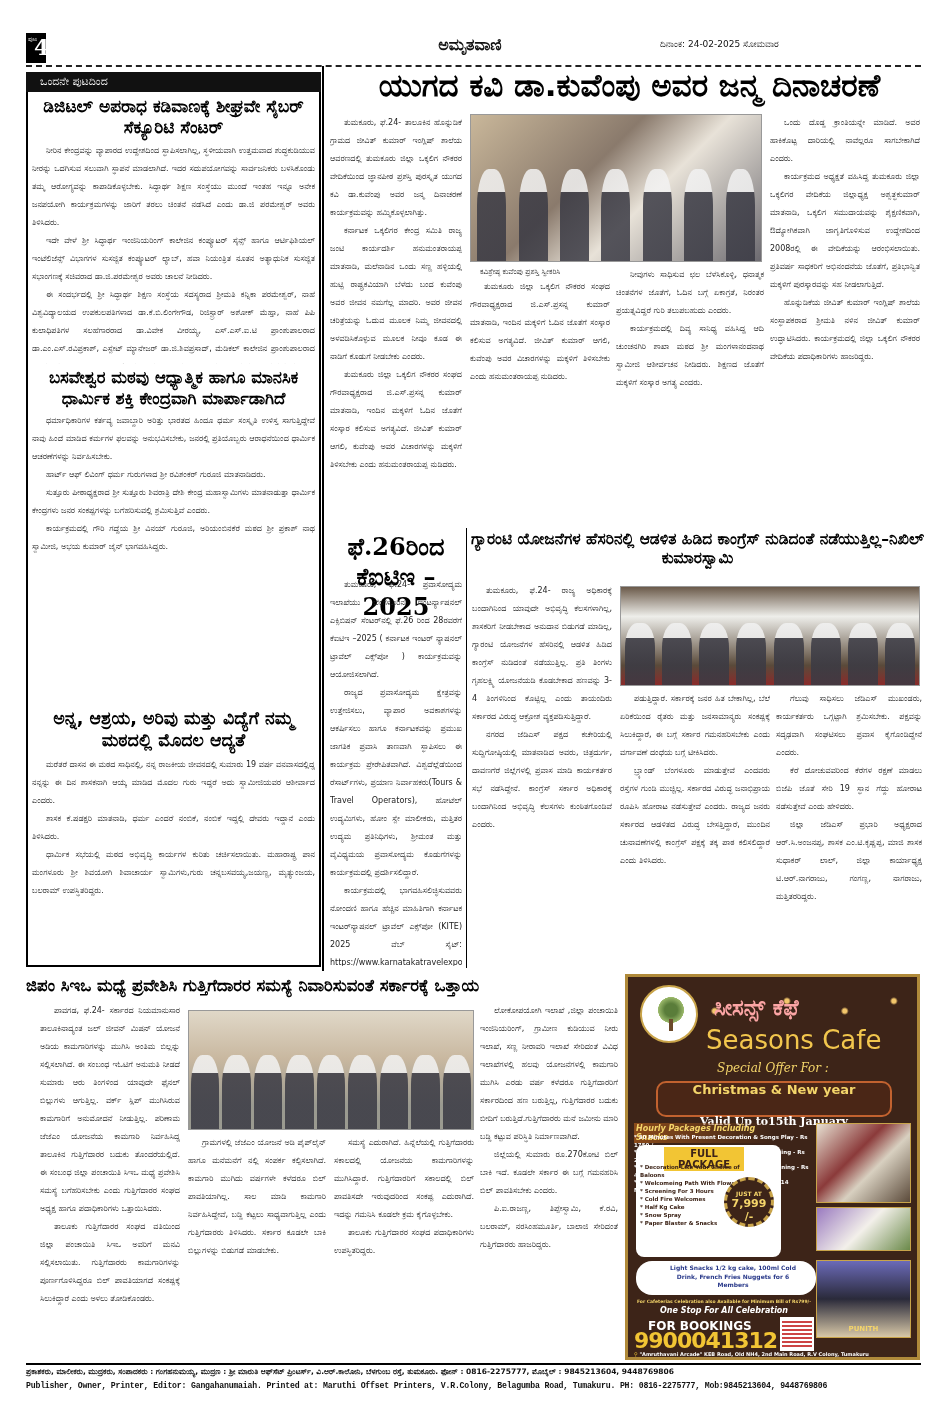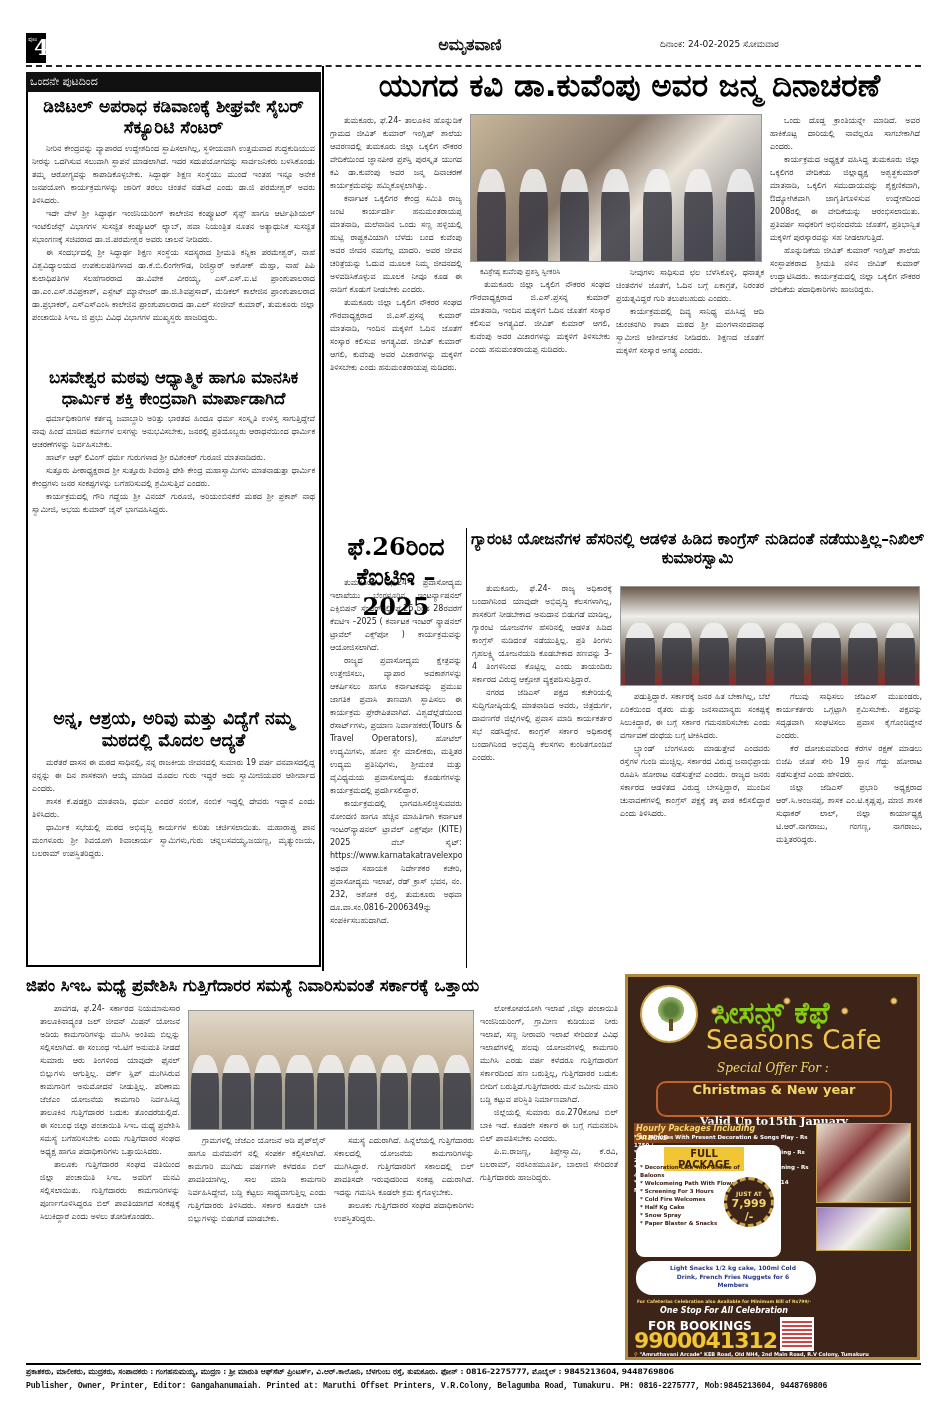--- a/index.html
+++ b/index.html
@@ -10,43 +10,43 @@
   
   #page-no { left: 26px; top: 33px; width: 20px; height: 30px; background: #000; color: #fff; }
   #page-no .lbl { position:absolute; left:2px; top:2px; font-size:6px; line-height:7px; width:7px; }
   #page-no .num { position:absolute; left:8px; top:1px; font-size:22px; font-weight:bold; font-family:"DejaVu Serif", serif; }
   #paper-name { left: 380px; top: 35px; width: 180px; text-align: center; font-size: 16px; font-weight: bold; }
   #paper-date { left: 660px; top: 39px; font-size: 9px; }
   #top-rule { left: 26px; top: 65px; width: 895px; border-top: 2px dashed #222; }
 
   
   #left-col { left: 26px; top: 72px; width: 295px; height: 895px; border: 2px solid #000; }
-  #section-tag { left: 26px; top: 72px; width: 295px; height: 20px; background: #111; color: #fff; font-size: 11px; padding: 3px 4px; }
+  #section-tag { left: 26px; top: 72px; width: 295px; height: 20px; background: #111; color: #fff; font-size: 11px; padding: 3px 14px; }
 
   .headline { font-weight: bold; text-align: center; line-height: 1.25; color:#000; }
-  .body-text { font-size: 8px; line-height: 13px; text-align: justify; color: #222; }
+  .body-text { font-size: 8px; line-height: 18px; text-align: justify; color: #222; }
   .body-text p { text-indent: 14px; }
 
   .photo { background: linear-gradient(135deg,#c9b79a,#8a7a6c 40%,#e8e2d8 60%,#6c6a70); border: 1px solid #999; overflow:hidden; }
   .photo .figs { position:absolute; left:0; right:0; bottom:0; height:70%; display:flex; justify-content:space-around; align-items:flex-end; }
   .photo .fig { width:10%; height:90%; background:linear-gradient(#f2f2f2 25%,#3a3a44 25%); border-radius:40% 40% 0 0; opacity:.85; }
 
   .caption { font-size: 7.5px; line-height: 11px; color:#222; }
 
   
   #kuvempu-head { left: 332px; top: 66px; width: 595px; font-size: 31px; }
   #vline-center { left: 322px; top: 66px; height: 905px; border-left: 2px solid #000; }
 
   
   #ad { left: 625px; top: 974px; width: 295px; height: 386px; background: #3d2418; border: 3px solid #b08a3a; color: #fff; overflow:hidden; font-family:"DejaVu Sans", sans-serif; }
   #ad .lights { position:absolute; left:0; right:0; top:4px; height:50px; background: radial-gradient(circle at 10% 40%, #f3c66b 2px, transparent 4px), radial-gradient(circle at 30% 60%, #f3c66b 2px, transparent 4px), radial-gradient(circle at 55% 40%, #f3c66b 2px, transparent 4px), radial-gradient(circle at 75% 60%, #f3c66b 2px, transparent 4px), radial-gradient(circle at 92% 40%, #f3c66b 2px, transparent 4px); }
   #ad-logo { left: 12px; top: 8px; width: 58px; height: 58px; border-radius: 50%; background: #fff; border: 2px solid #c9a44a; }
   #ad-logo .tree { position:absolute; left:14px; top:8px; width:30px; height:30px; border-radius:50%; background: radial-gradient(circle,#5a7d3a 30%,#9ab86a 60%,transparent 62%); }
   #ad-logo .trunk { position:absolute; left:27px; top:32px; width:4px; height:12px; background:#6b4a2a; }
-  #ad-kn { left: 86px; top: 18px; font-size: 30px; font-weight:bold; color:#84cc16; }
+  #ad-kn { left: 86px; top: 18px; font-size: 22px; font-weight:bold; color:#fca5a5; }
   #ad-en { left: 78px; top: 48px; font-size: 26px; color:#f2c64d; font-family:"DejaVu Sans", sans-serif; }
   #ad-offer { left: 0; width: 290px; top: 84px; text-align:center; font-size: 12px; font-weight:normal; font-style:italic; color:#f4d56a; font-family:"DejaVu Serif", serif; }
   #ad-xmas-box { left: 28px; top: 104px; width: 236px; height: 36px; border: 2px solid #c2622f; border-radius: 10px; background:#4a2616; }
   #ad-xmas { left: 28px; top: 105px; width:236px; text-align:center; font-size: 13px; font-weight: bold; color:#f4d56a; }
   #ad-valid { left: 28px; top: 138px; width:236px; text-align:center; font-size: 11px; font-weight:bold; color:#fff; font-family:"DejaVu Serif", serif; }
   #ad-hourly-title { left: 6px; top: 146px; width: 140px; font-size: 8px; font-weight: bold; color: #f4d56a; font-style: italic; background: linear-gradient(90deg,#8a4a1a,transparent); padding:1px 2px; }
   #ad-hourly { left: 6px; top: 157px; width: 180px; font-size: 5.5px; line-height: 7.5px; font-weight: bold; color:#fff; }
   #ad-photo1 { left: 188px; top: 146px; width: 95px; height: 80px; background: linear-gradient(135deg,#e7e0d2,#8b3a3a 40%,#d8d0c0 60%,#5b4a3a); border:1px solid #c9a44a; }
   #ad-full-box { left: 8px; top: 168px; width: 145px; height: 112px; background:#fff; border-radius: 8px; }
   #ad-full-title { left: 36px; top: 170px; width: 80px; background:#f2c534; color:#3d2418; font-size:10px; font-weight:bold; text-align:center; padding:1px 0; }
@@ -87,21 +87,21 @@
 
 <div class="abs headline" style="left:32px;top:96px;width:283px;font-size:17px;">ಡಿಜಿಟಲ್ ಅಪರಾಧ ಕಡಿವಾಣಕ್ಕೆ ಶೀಘ್ರವೇ ಸೈಬರ್ ಸೆಕ್ಯೂರಿಟಿ ಸೆಂಟರ್</div>
 <div class="abs body-text" style="left:32px;top:142px;width:283px;height:222px;overflow:hidden;">
   <p>ನೀರಿನ ಕೇಂದ್ರವನ್ನು ವ್ಯಾಪಾರದ ಉದ್ದೇಶದಿಂದ ಸ್ಥಾಪಿಸಲಾಗಿಲ್ಲ, ಸ್ಥಳೀಯವಾಗಿ ಉತ್ತಮವಾದ ಶುದ್ಧಕುಡಿಯುವ ನೀರನ್ನು ಒದಗಿಸುವ ಸಲುವಾಗಿ ಸ್ಥಾಪನೆ ಮಾಡಲಾಗಿದೆ. ಇದರ ಸದುಪಯೋಗವನ್ನು ಸಾರ್ವಜನಿಕರು ಬಳಸಿಕೊಂಡು ತಮ್ಮ ಆರೋಗ್ಯವನ್ನು ಕಾಪಾಡಿಕೊಳ್ಳಬೇಕು. ಸಿದ್ಧಾರ್ಥ ಶಿಕ್ಷಣ ಸಂಸ್ಥೆಯು ಮುಂದೆ ಇಂತಹ ಇನ್ನೂ ಅನೇಕ ಜನಪಯೋಗಿ ಕಾರ್ಯಕ್ರಮಗಳನ್ನು ಜಾರಿಗೆ ತರಲು ಚಿಂತನೆ ನಡೆಸಿದೆ ಎಂದು ಡಾ.ಜಿ ಪರಮೇಶ್ವರ್ ಅವರು ತಿಳಿಸಿದರು.</p>
   <p>ಇದೇ ವೇಳೆ ಶ್ರೀ ಸಿದ್ಧಾರ್ಥ ಇಂಜಿನಿಯರಿಂಗ್ ಕಾಲೇಜಿನ ಕಂಪ್ಯೂಟರ್ ಸೈನ್ಸ್ ಹಾಗೂ ಆರ್ಟಿಫಿಶಿಯಲ್ ಇಂಟೆಲಿಜೆನ್ಸ್ ವಿಭಾಗಗಳ ಸುಸಜ್ಜಿತ ಕಂಪ್ಯೂಟರ್ ಲ್ಯಾಬ್, ಹವಾ ನಿಯಂತ್ರಿತ ನೂತನ ಅತ್ಯಾಧುನಿಕ ಸುಸಜ್ಜಿತ ಸಭಾಂಗಣಕ್ಕೆ ಸಚಿವರಾದ ಡಾ.ಜಿ.ಪರಮೇಶ್ವರ ಅವರು ಚಾಲನೆ ನೀಡಿದರು.</p>
   <p>ಈ ಸಂದರ್ಭದಲ್ಲಿ ಶ್ರೀ ಸಿದ್ಧಾರ್ಥ ಶಿಕ್ಷಣ ಸಂಸ್ಥೆಯ ಸದಸ್ಯರಾದ ಶ್ರೀಮತಿ ಕನ್ನಿಕಾ ಪರಮೇಶ್ವರ್, ನಾಹೆ ವಿಶ್ವವಿದ್ಯಾಲಯದ ಉಪಕುಲಪತಿಗಳಾದ ಡಾ.ಕೆ.ಬಿ.ಲಿಂಗೇಗೌಡ, ರಿಜಿಸ್ಟ್ರಾರ್ ಅಶೋಕ್ ಮೆಹ್ತಾ, ನಾಹೆ ಪಿಪಿ ಕುಲಾಧಿಪತಿಗಳ ಸಲಹೆಗಾರರಾದ ಡಾ.ವಿವೇಕ ವೀರಯ್ಯ, ಎಸ್.ಎಸ್.ಐ.ಟಿ ಪ್ರಾಂಶುಪಾಲರಾದ ಡಾ.ಎಂ.ಎಸ್.ರವಿಪ್ರಕಾಶ್, ಎಸ್ಟೇಟ್ ಮ್ಯಾನೇಜರ್ ಡಾ.ಜಿ.ಶಿವಪ್ರಸಾದ್, ಮೆಡಿಕಲ್ ಕಾಲೇಜಿನ ಪ್ರಾಂಶುಪಾಲರಾದ ಡಾ.ಪ್ರಭಾಕರ್, ಎಸ್‌ಎಸ್‌ಎಂಸಿ ಕಾಲೇಜಿನ ಪ್ರಾಂಶುಪಾಲರಾದ ಡಾ.ಎಲ್ ಸಂಜೀವ್ ಕುಮಾರ್, ತುಮಕೂರು ಜಿಲ್ಲಾ ಪಂಚಾಯಿತಿ ಸಿಇಒ ಜಿ ಪ್ರಭು ವಿವಿಧ ವಿಭಾಗಗಳ ಮುಖ್ಯಸ್ಥರು ಹಾಜರಿದ್ದರು.</p>
 </div>
 
 <div class="abs headline" style="left:32px;top:368px;width:283px;font-size:16.5px;">ಬಸವೇಶ್ವರ ಮಠವು ಆಧ್ಯಾತ್ಮಿಕ ಹಾಗೂ ಮಾನಸಿಕ ಧಾರ್ಮಿಕ ಶಕ್ತಿ ಕೇಂದ್ರವಾಗಿ ಮಾರ್ಪಾಡಾಗಿದೆ</div>
 <div class="abs body-text" style="left:32px;top:412px;width:283px;height:292px;overflow:hidden;">
-  <p>ಧರ್ಮಾಧಿಕಾರಿಗಳ ಕರ್ತವ್ಯ ಜವಾಬ್ದಾರಿ ಅರಿತ್ತು ಭಾರತದ ಹಿಂದೂ ಧರ್ಮ ಸಂಸ್ಕೃತಿ ಉಳಿಸ್ತ ಸಾಗುತ್ತಿದ್ದೇವೆ ನಾವು ಹಿಂದೆ ಮಾಡಿದ ಕರ್ಮಗಳ ಲಸಗಳ್ನು ಅನುಭವಿಸಬೇಕು, ಜನರಲ್ಲಿ ಪ್ರತಿಯೊಬ್ಬರು ಆರಾಧನೆಯಿಂದ ಧಾರ್ಮಿಕ ಆಚರಣೆಗಳನ್ನು ನಿರ್ವಹಿಸಬೇಕು.</p>
+  <p>ಧರ್ಮಾಧಿಕಾರಿಗಳ ಕರ್ತವ್ಯ ಜವಾಬ್ದಾರಿ ಅರಿತ್ತು ಭಾರತದ ಹಿಂದೂ ಧರ್ಮ ಸಂಸ್ಕೃತಿ ಉಳಿಸ್ತ ಸಾಗುತ್ತಿದ್ದೇವೆ ನಾವು ಹಿಂದೆ ಮಾಡಿದ ಕರ್ಮಗಳ ಫಲವನ್ನು ಅನುಭವಿಸಬೇಕು, ಜನರಲ್ಲಿ ಪ್ರತಿಯೊಬ್ಬರು ಆರಾಧನೆಯಿಂದ ಧಾರ್ಮಿಕ ಆಚರಣೆಗಳನ್ನು ನಿರ್ವಹಿಸಬೇಕು.</p>
   <p>ಹಾರ್ಟ್ ಆಫ್ ಲಿವಿಂಗ್ ಧರ್ಮ ಗುರುಗಳಾದ ಶ್ರೀ ರವಿಶಂಕರ್ ಗುರೂಜಿ ಮಾತನಾಡಿದರು.</p>
   <p>ಸುತ್ತೂರು ಪೀಠಾಧ್ಯಕ್ಷರಾದ ಶ್ರೀ ಸುತ್ತೂರು ಶಿವರಾತ್ರಿ ದೇಶಿ ಕೇಂದ್ರ ಮಹಾಸ್ವಾಮಿಗಳು ಮಾತನಾಡುತ್ತಾ ಧಾರ್ಮಿಕ ಕೇಂದ್ರಗಳು ಜನರ ಸಂಕಷ್ಟಗಳನ್ನು ಬಗೆಹರಿಸುವಲ್ಲಿ ಶ್ರಮಿಸುತ್ತಿವೆ ಎಂದರು.</p>
   <p>ಕಾರ್ಯಕ್ರಮದಲ್ಲಿ ಗೌರಿ ಗದ್ದೆಯ ಶ್ರೀ ವಿನಯ್ ಗುರೂಜಿ, ಅರಿಯಂಬಿನಕೆರೆ ಮಠದ ಶ್ರೀ ಪ್ರಕಾಶ್ ನಾಥ ಸ್ವಾಮೀಜಿ, ಅಭಯ ಕುಮಾರ್ ಜೈನ್ ಭಾಗವಹಿಸಿದ್ದರು.</p>
 </div>
 
 <div class="abs headline" style="left:32px;top:708px;width:283px;font-size:17.5px;">ಅನ್ನ, ಆಶ್ರಯ, ಅರಿವು ಮತ್ತು ವಿದ್ಯೆಗೆ ನಮ್ಮ ಮಠದಲ್ಲಿ ಮೊದಲ ಆದ್ಯತೆ</div>
 <div class="abs body-text" style="left:32px;top:756px;width:283px;height:206px;overflow:hidden;">
   <p>ಮರೆತರೆ ದಾಸನ ಈ ಮಠದ ಸಾಧಿನಲ್ಲಿ, ನನ್ನ ರಾಜಕೀಯ ಜೀವನದಲ್ಲಿ ಸುಮಾರು 19 ವರ್ಷ ವನವಾಸದಲ್ಲಿದ್ದ ನನ್ನನ್ನು ಈ ದಿನ ಶಾಸಕನಾಗಿ ಆಯ್ಕೆ ಮಾಡಿದ ಮೊದಲ ಗುರು ಇದ್ದರೆ ಅದು ಸ್ವಾಮೀಜಿಯವರ ಆಶೀರ್ವಾದ ಎಂದರು.</p>
   <p>ಶಾಸಕ ಕೆ.ಷಡಕ್ಷರಿ ಮಾತನಾಡಿ, ಧರ್ಮ ಎಂದರೆ ನಂಬಿಕೆ, ನಂಬಿಕೆ ಇದ್ದಲ್ಲಿ ದೇವರು ಇದ್ದಾನೆ ಎಂದು ತಿಳಿಸಿದರು.</p>
   <p>ಧಾರ್ಮಿಕ ಸಭೆಯಲ್ಲಿ ಮಠದ ಅಭಿವೃದ್ಧಿ ಕಾರ್ಯಗಳ ಕುರಿತು ಚರ್ಚಿಸಲಾಯಿತು. ಮಹಾರಾಷ್ಟ್ರ ಪಾನ ಮಂಗಳೂರು ಶ್ರೀ ಶಿವಯೋಗಿ ಶಿವಾಚಾರ್ಯ ಸ್ವಾಮಿಗಳು,ಗುರು ಚನ್ನಬಸವಯ್ಯ,ಜಯಣ್ಣ, ಮೃತ್ಯುಂಜಯ, ಬಲರಾಮ್ ಉಪಸ್ಥಿತರಿದ್ದರು.</p>
@@ -237,20 +237,23 @@
     <div>* Snow Spray</div>
     <div>* Paper Blaster &amp; Snacks</div>
   </div>
   <div id="ad-price" class="abs">
     <span class="l1">JUST AT</span>
     <span class="l2">7,999 /-</span>
   </div>
   <div id="ad-photo2" class="abs"></div>
   <div id="ad-snacks-box" class="abs"></div>
   <div id="ad-snacks" class="abs">Light Snacks 1/2 kg cake, 100ml Cold Drink, French Fries Nuggets for 6 Members</div>
+  <div id="ad-photo3" class="abs">
+    <span class="tag">PUNITH</span>
+  </div>
   <div id="ad-cafeteria" class="abs">For Cafeterias Celebration also Available for Minimum Bill of Rs799/-</div>
   <div id="ad-stop" class="abs">One Stop For All Celebration</div>
   <div id="ad-book" class="abs">FOR BOOKINGS</div>
   <div id="ad-phone" class="abs">9900041312</div>
   <div id="ad-qr" class="abs"></div>
   <div id="ad-addr" class="abs">
     <span style="color:#f2c534;">⚲ </span><span>"Amruthavani Arcade" KEB Road, Old NH4, 2nd Main Road, R.V Colony, Tumakuru</span>
   </div>
 </div>
 

